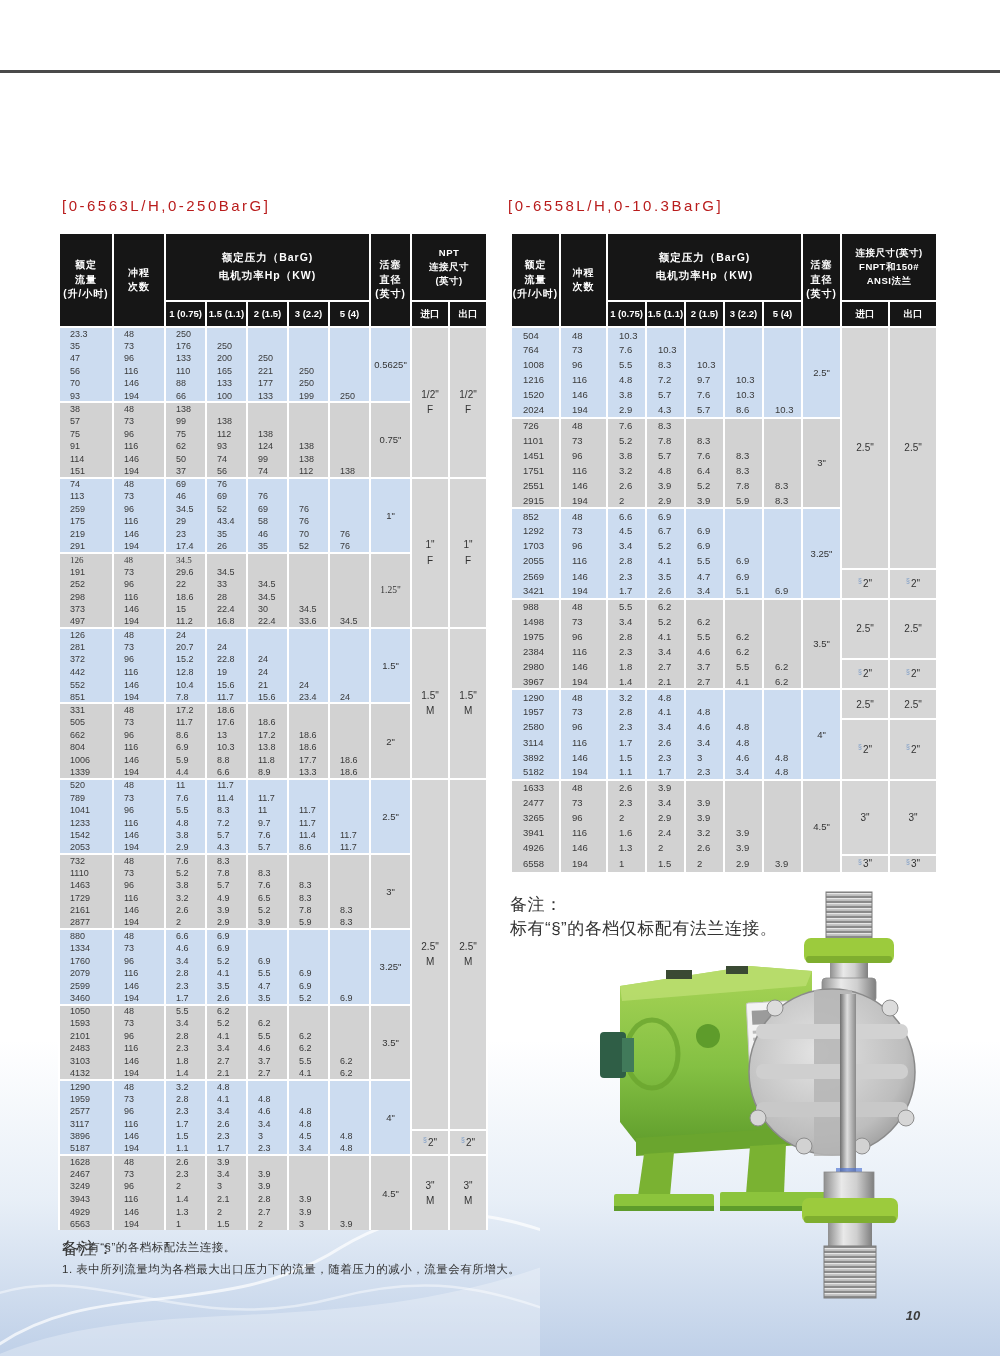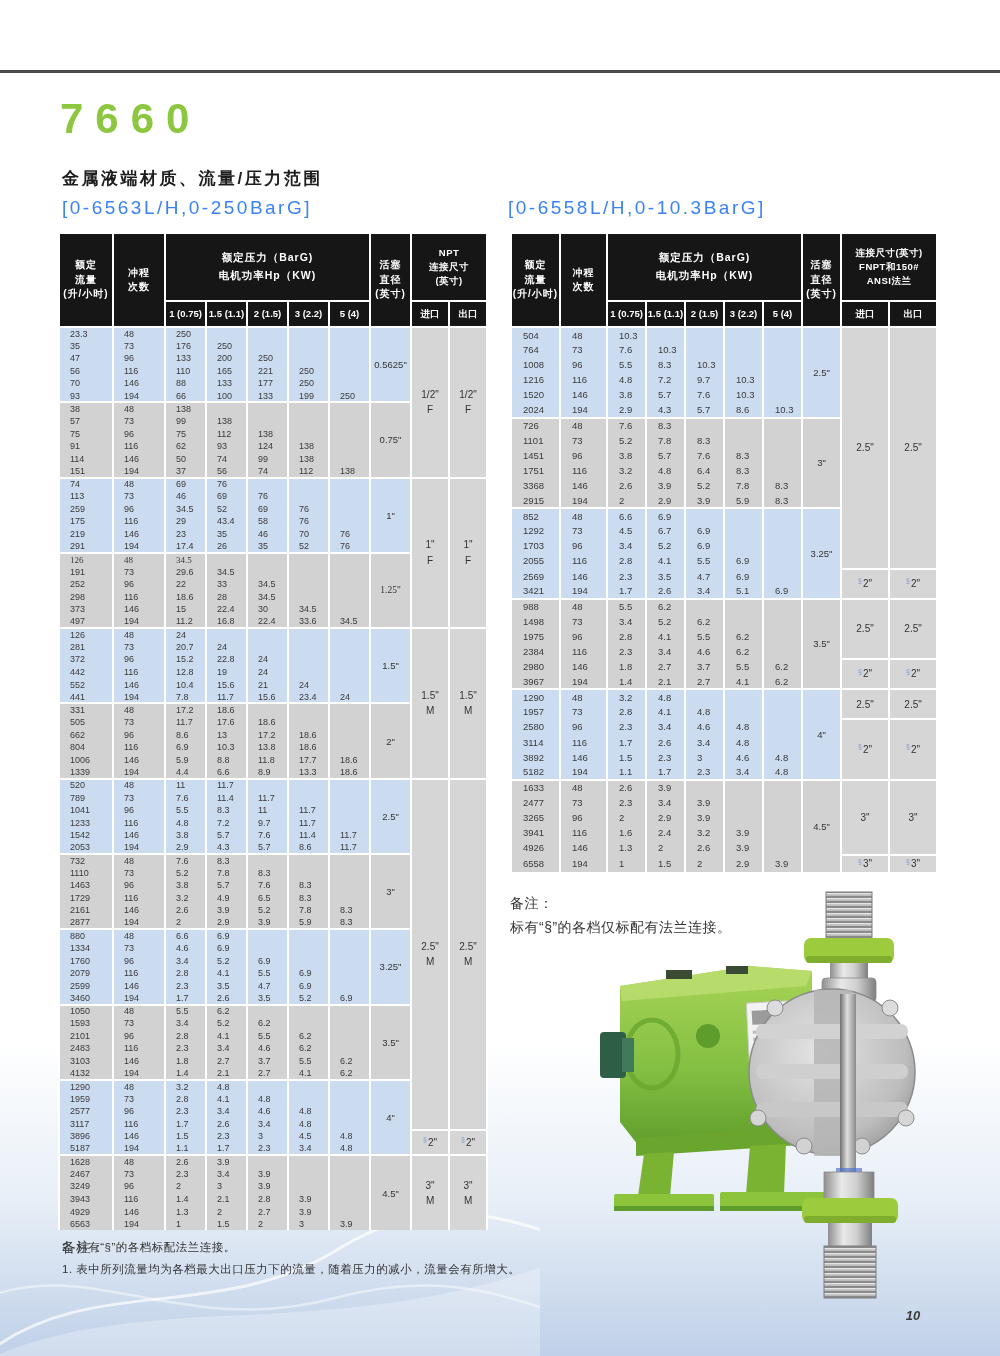--- a/index.html
+++ b/index.html
@@ -4,21 +4,21 @@
 <style>
   html,body{margin:0;padding:0;}
   body{font-family:"Liberation Sans","DejaVu Sans",sans-serif;background:#e9e9e9;}
   .page{position:relative;width:1000px;height:1356px;margin:0 auto;background:#ffffff;overflow:hidden;}
 
   .top-rule{position:absolute;left:0;top:70px;width:100%;height:3px;background:#4a4a4a;}
 
   .model{position:absolute;left:60px;top:98px;font-size:42px;font-weight:bold;
          letter-spacing:12px;color:#8dc63f;line-height:1;}
   .sec-title{position:absolute;font-size:17px;font-weight:bold;color:#1d1d1d;letter-spacing:2.5px;}
-  .sec-range{position:absolute;font-size:19px;color:#3b82f6;letter-spacing:2.5px;}
+  .sec-range{position:absolute;font-size:15px;color:#b91c1c;letter-spacing:2.5px;}
 
   
   table.spec{position:absolute;border-collapse:collapse;background:#fff;table-layout:fixed;}
   .spec th{background:#161616;color:#fff;border:2px solid #fff;font-weight:bold;
            text-align:center;vertical-align:middle;padding:0;}
   .hr1{height:68px;} .hr2{height:26px;}
   .spec th div{line-height:1.45;}
   .spec th.zh div{font-size:10px;letter-spacing:1px;}
   .spec th.pt div{font-size:10.5px;line-height:1.7;letter-spacing:1px;}
   .spec th.ct div{font-size:9.5px;line-height:1.5;letter-spacing:0.5px;}
@@ -28,41 +28,39 @@
   .spec td.gt{border-top:2px solid #fff;}
   .spec .c{font-size:9px;color:#3a3a3a;text-align:left;padding-left:10px;white-space:nowrap;}
   #right-table .c{font-size:9.5px;padding-left:11px;}
   .bg-a{background:#ccdcf0;} .bg-b{background:#d2d2d2;}
   .pc{font-size:9.5px;color:#333;text-align:center;}
   .cc{background:#d6d6d6;font-size:10px;color:#333;text-align:center;}
   .cc div{line-height:1.55;}
   .fl{color:#7d9dc7;font-size:7px;vertical-align:3.5px;margin-right:1px;}
 
   
-  .note{position:absolute;font-size:14px;color:#333;letter-spacing:0.5px;line-height:1;}
+  .note{position:absolute;font-size:17px;color:#333;letter-spacing:0.5px;line-height:1;}
 
   
   .bottom-grad{position:absolute;left:0;top:1040px;width:100%;height:316px;
     background:linear-gradient(180deg,rgba(222,232,244,0) 0%,rgba(213,226,241,0.55) 50%,#bfd0e8 100%);}
   .waves{position:absolute;left:0;top:1146px;}
   .pump{position:absolute;left:600px;top:886px;}
 
   .page-num{position:absolute;left:898px;top:1308px;width:30px;text-align:center;
     font-size:13px;font-weight:bold;font-style:italic;color:#3c3c3c;}
 </style>
 </head>
 <body>
 
 <div class="page">
 
   <div class="top-rule"></div>
 
-  <div class="model">7660</div>
-
-  <div class="sec-title" style="left:62px;top:167px">金属液端材质、流量/压力范围</div>
+
   <div class="sec-range" style="left:62px;top:197px">[0-6563L/H,0-250BarG]</div>
 
   <div class="sec-range" style="left:508px;top:197px">[0-6558L/H,0-10.3BarG]</div>
 
   <div class="bottom-grad"></div>
 
   <svg class="waves" width="540" height="210" viewBox="0 0 540 210">
     <path d="M-10,212 C150,142 330,198 550,118 L550,212 Z" fill="rgba(255,255,255,0.28)"></path>
     <path d="M-10,205 C90,128 220,178 340,102 C420,54 480,64 548,86" fill="none" stroke="rgba(255,255,255,0.7)" stroke-width="3"></path>
     <path d="M-10,150 C95,112 185,192 335,152 C425,128 485,142 548,164" fill="none" stroke="rgba(255,255,255,0.45)" stroke-width="2.5"></path>
@@ -414,21 +412,21 @@
         <tr style="height: 12.55px;">
           <td class="c bg-a">552</td>
           <td class="c bg-a">146</td>
           <td class="c bg-a">10.4</td>
           <td class="c bg-a">15.6</td>
           <td class="c bg-a">21</td>
           <td class="c bg-a">24</td>
           <td class="c bg-a"></td>
         </tr>
         <tr style="height: 12.55px;">
-          <td class="c bg-a">441</td>
+          <td class="c bg-a">851</td>
           <td class="c bg-a">194</td>
           <td class="c bg-a">7.8</td>
           <td class="c bg-a">11.7</td>
           <td class="c bg-a">15.6</td>
           <td class="c bg-a">23.4</td>
           <td class="c bg-a">24</td>
         </tr>
         <tr style="height: 12.55px;">
           <td class="c bg-b gt">331</td>
           <td class="c bg-b gt">48</td>
@@ -993,21 +991,21 @@
         <tr style="height: 15.1px;">
           <td class="c bg-b">1751</td>
           <td class="c bg-b">116</td>
           <td class="c bg-b">3.2</td>
           <td class="c bg-b">4.8</td>
           <td class="c bg-b">6.4</td>
           <td class="c bg-b">8.3</td>
           <td class="c bg-b"></td>
         </tr>
         <tr style="height: 15.1px;">
-          <td class="c bg-b">3368</td>
+          <td class="c bg-b">2551</td>
           <td class="c bg-b">146</td>
           <td class="c bg-b">2.6</td>
           <td class="c bg-b">3.9</td>
           <td class="c bg-b">5.2</td>
           <td class="c bg-b">7.8</td>
           <td class="c bg-b">8.3</td>
         </tr>
         <tr style="height: 15.1px;">
           <td class="c bg-b">2915</td>
           <td class="c bg-b">194</td>

